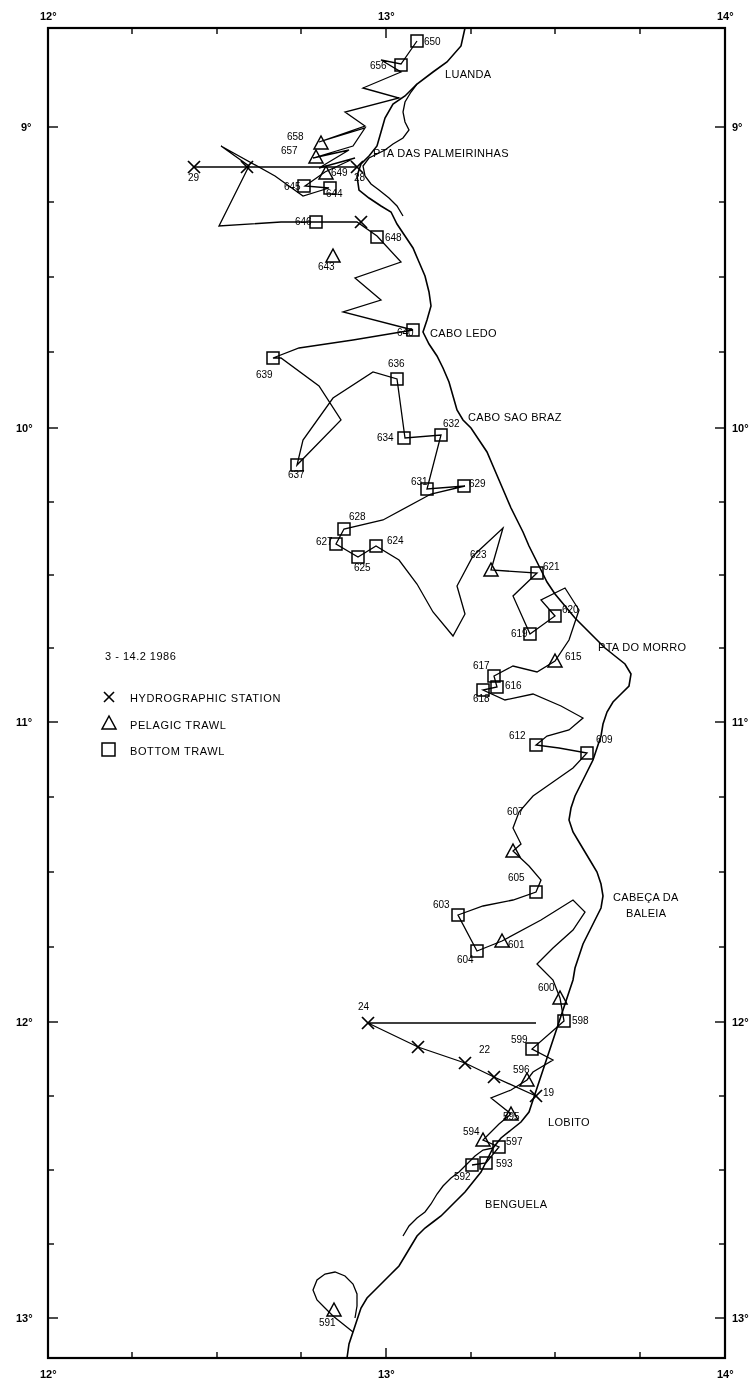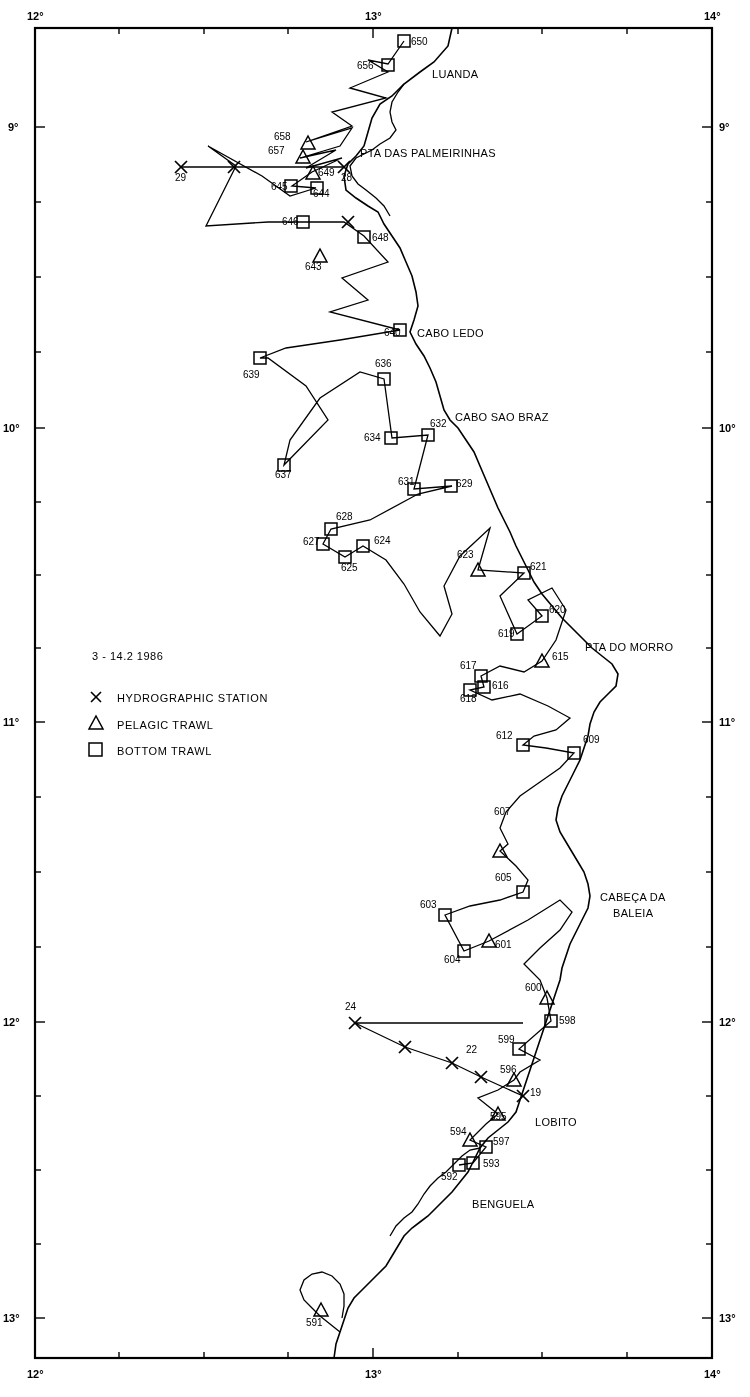--- a/index.html
+++ b/index.html
@@ -1,17 +1,17 @@
 <!DOCTYPE html>
 <html><head>
 <meta charset="utf-8">
 <style>
   html,body{margin:0;padding:0;background:#ffffff;}
   body{width:750px;height:1397px;position:relative;font-family:"Liberation Sans",sans-serif;color:#000;}
-  #map-root{position:absolute;left:0;top:0;width:675px;height:1397px;}
+  #map-root{position:absolute;left:13px;top:0;width:675px;height:1397px;}
   svg#map-svg{position:absolute;left:0;top:0;width:750px;height:1397px;}
   .axis-label{font-size:11px;font-weight:bold;font-family:"Liberation Sans",sans-serif;}
   .place-label{font-size:11px;font-family:"Liberation Sans",sans-serif;letter-spacing:0.3px;}
   .stn-label{font-size:10px;font-family:"Liberation Sans",sans-serif;}
   .legend-title{font-size:11px;font-family:"Liberation Sans",sans-serif;letter-spacing:0.5px;}
   .legend-text{font-size:11px;font-family:"Liberation Sans",sans-serif;letter-spacing:0.6px;}
   text{fill:#000;}
 </style>
 </head>
 <body>

